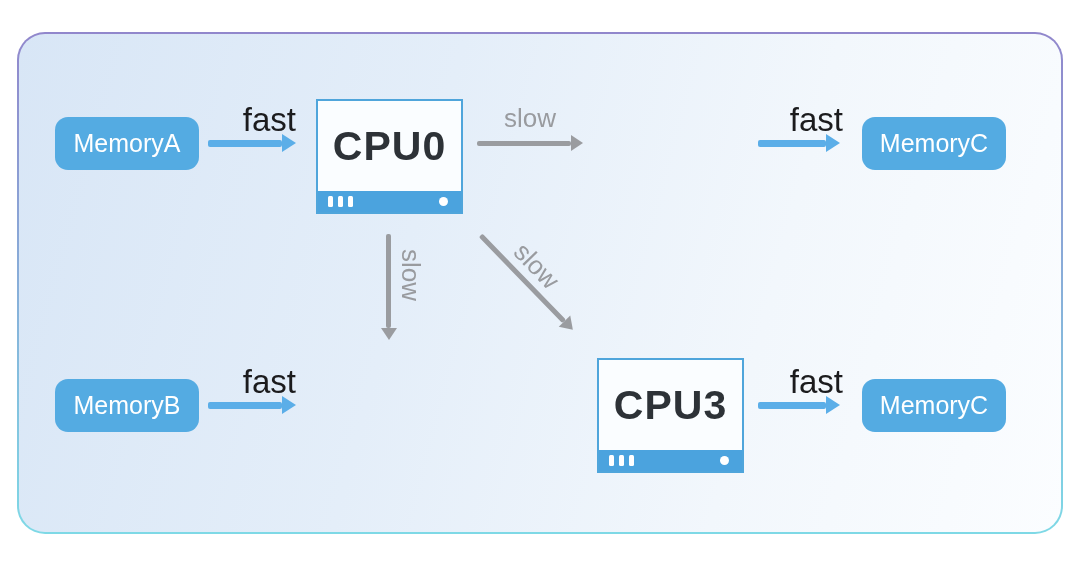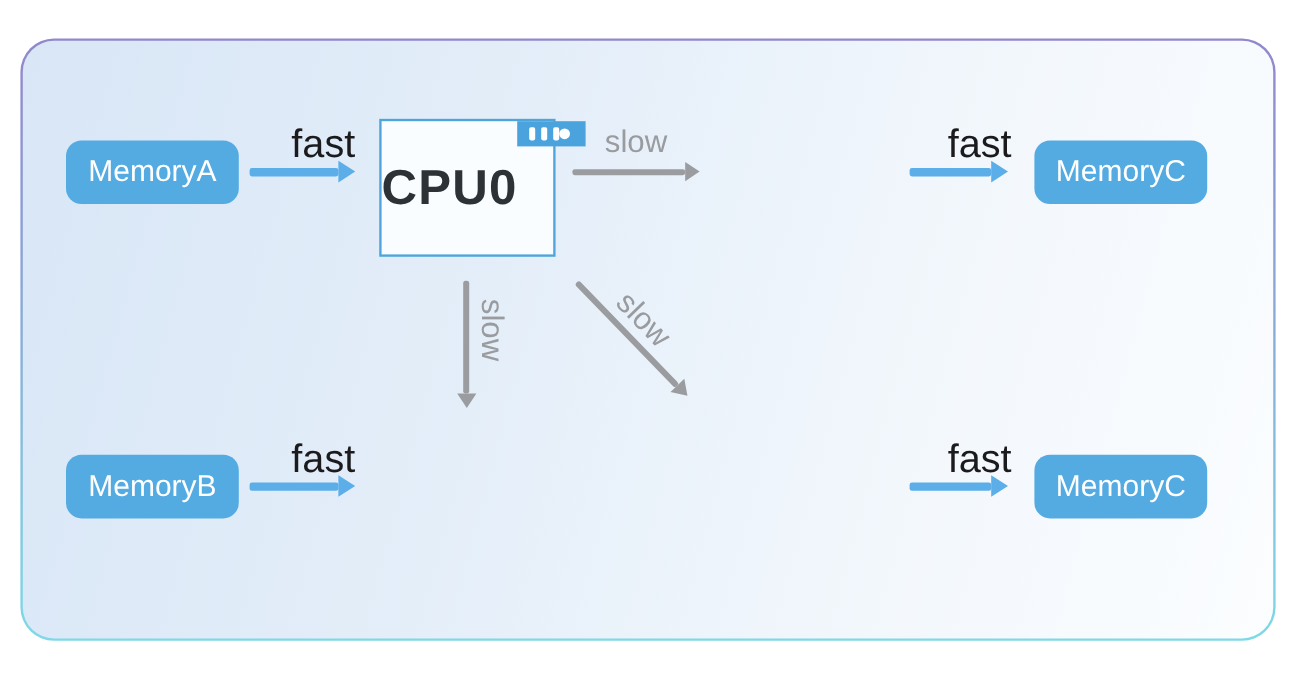--- a/index.html
+++ b/index.html
@@ -19,21 +19,21 @@
   }
   
   .memory{
     position:absolute;width:144px;height:53px;border-radius:13px;
     background:#54abe2;color:#ffffff;display:flex;align-items:center;justify-content:center;
     font-size:25px;line-height:1;
   }
   
   .cpu{
     position:absolute;width:147px;height:115px;background:#fafdff;
-    border:2px solid #4fa5db;box-sizing:border-box;display:flex;flex-direction:row;
+    border:2px solid #4fa5db;box-sizing:border-box;display:flex;flex-direction:column;justify-content:center;
   }
   .cpu-label{
     flex:1;display:flex;align-items:center;justify-content:center;
     font-size:41px;font-weight:bold;color:#2d3237;letter-spacing:1px;
   }
   .cpu-bar{
     height:21px;background:#4ba3de;display:flex;align-items:center;
     justify-content:space-between;padding:0 13px 0 10px;
   }
   .pins{display:flex;gap:5px;}
@@ -81,20 +81,31 @@
     <div class="cpu-label">CPU0</div>
     <div class="cpu-bar">
       <span class="pins">
           <i></i>
           <i></i>
           <i></i>
         </span>
       <span class="dot"></span>
     </div>
   </div>
+  <div class="cpu" style="left:597px;top:358px">
+    <div class="cpu-label">CPU3</div>
+    <div class="cpu-bar">
+      <span class="pins">
+          <i></i>
+          <i></i>
+          <i></i>
+        </span>
+      <span class="dot"></span>
+    </div>
+  </div>
 
   <div class="arrow fast" style="left:208px;top:134px">
     <span class="shaft" style="width:74px"></span>
       <span class="head"></span>
   </div>
   <div class="arrow fast" style="left:758px;top:134px">
     <span class="shaft" style="width:68px"></span>
       <span class="head"></span>
   </div>
   <div class="arrow fast" style="left:208px;top:396px">

